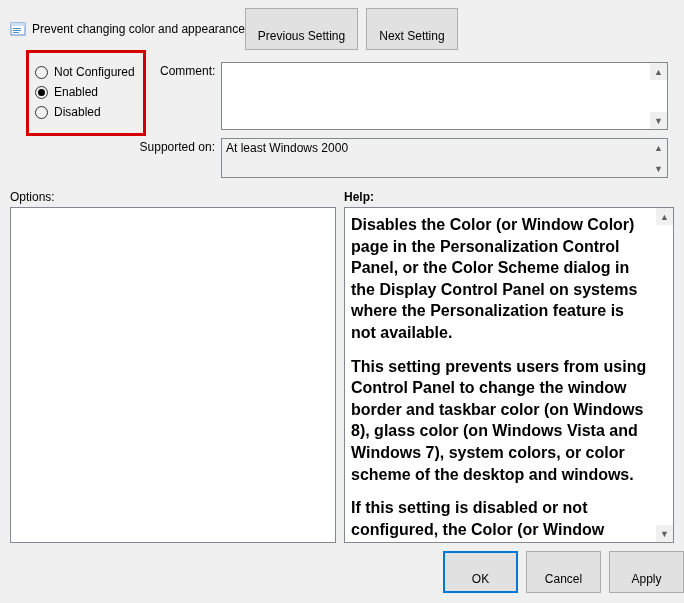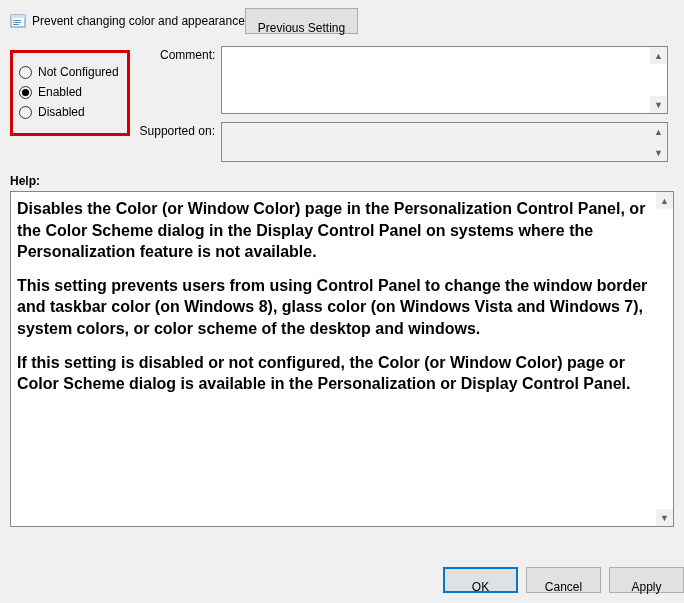--- a/index.html
+++ b/index.html
@@ -39,33 +39,33 @@
   .nav-buttons {
     display: flex;
     gap: 8px;
     margin-right: 88px;
   }
   .btn {
     background: #e1e1e1;
     border: 1px solid #adadad;
     font-family: inherit;
     font-size: 12px;
-    padding: 12px 12px;
+    padding: 20px 12px;
     cursor: pointer;
     min-width: 75px;
     height: 24px;
   }
   .btn.primary {
     border-color: #0078d7;
     outline: 1px solid #0078d7;
     outline-offset: -2px;
   }
   .radio-group {
     position: absolute;
-    left: 10px;
+    left: 26px;
     top: 50px;
     width: 120px;
     border: 3px solid #d40000;
     padding: 6px 6px 8px 6px;
   }
   .radio-item {
     display: flex;
     align-items: center;
     gap: 6px;
     margin: 6px 0;
@@ -186,20 +186,21 @@
         <rect x="1" y="2" width="14" height="12" fill="#fff" stroke="#5a8bc9" stroke-width="1"></rect>
         <rect x="1" y="2" width="14" height="3" fill="#cde0f5"></rect>
         <rect x="3" y="7" width="8" height="1" fill="#5a8bc9"></rect>
         <rect x="3" y="9" width="8" height="1" fill="#5a8bc9"></rect>
         <rect x="3" y="11" width="6" height="1" fill="#5a8bc9"></rect>
       </svg>
       <span class="title-text">Prevent changing color and appearance</span>
     </div>
     <div class="nav-buttons">
       <button class="btn">Previous Setting</button>
+      <button class="btn">Next Setting</button>
     </div>
   </div>
 
   <div class="radio-group">
     <div class="radio-item">
       <span class="radio-circle"></span>
       <span>Not Configured</span>
     </div>
     <div class="radio-item">
       <span class="radio-circle">
@@ -218,26 +219,31 @@
     <div class="comment-box">
       <span></span>
       <div class="scroll-arrow up">▲</div>
       <div class="scroll-arrow down">▼</div>
     </div>
   </div>
 
   <div class="field-row">
     <div class="field-label supported">Supported on:</div>
     <div class="supported-box">
+      <span>At least Windows 2000</span>
       <div class="scroll-arrow up">▲</div>
       <div class="scroll-arrow down">▼</div>
     </div>
   </div>
 
   <div class="section-row">
+    <div class="options-col">
+      <div class="section-label">Options:</div>
+      <div class="panel"></div>
+    </div>
     <div class="help-col">
       <div class="section-label">Help:</div>
       <div class="panel">
         <div class="help-content">
           <p>Disables the Color (or Window Color) page in the Personalization Control Panel, or the Color Scheme dialog in the Display Control Panel on systems where the Personalization feature is not available.</p>
           <p>This setting prevents users from using Control Panel to change the window border and taskbar color (on Windows 8), glass color (on Windows Vista and Windows 7), system colors, or color scheme of the desktop and windows.</p>
           <p>If this setting is disabled or not configured, the Color (or Window Color) page or Color Scheme dialog is available in the Personalization or Display Control Panel.</p>
         </div>
         <div class="scroll-arrow up">▲</div>
         <div class="scroll-arrow down">▼</div>

